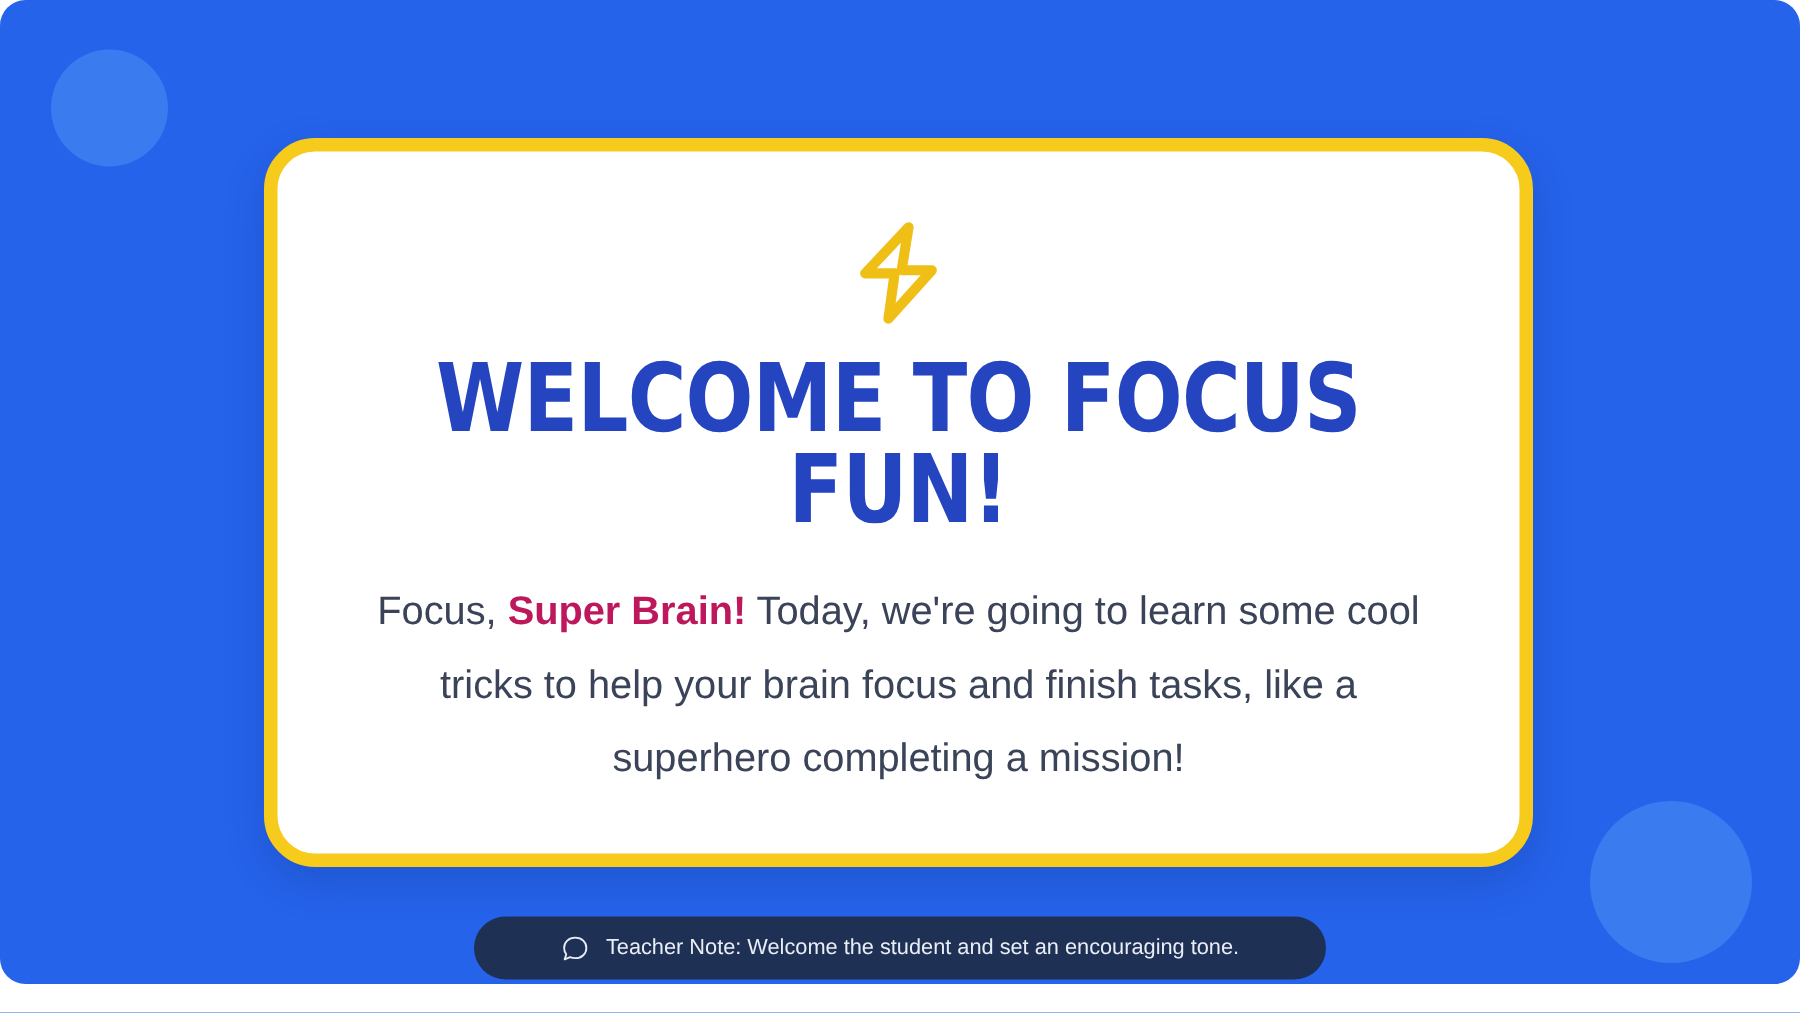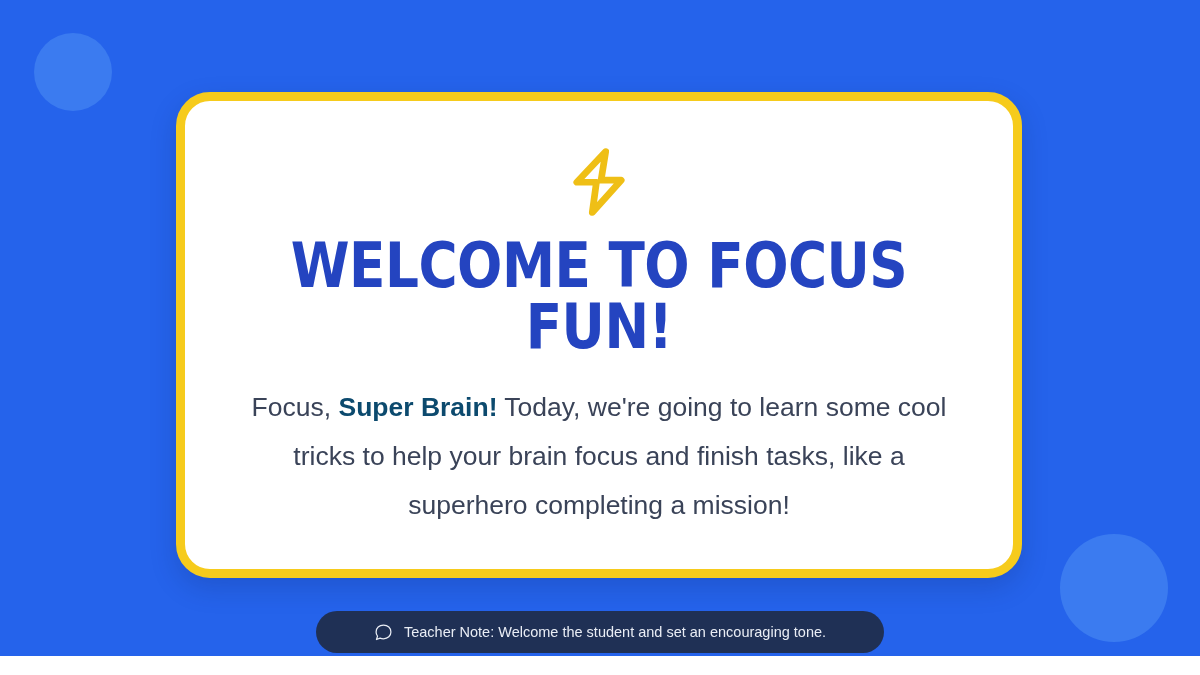--- a/index.html
+++ b/index.html
@@ -12,20 +12,21 @@
     overflow: hidden;
     font-family: "Liberation Sans", sans-serif;
   }
 
   .slide {
     position: relative;
     width: 1200px;
     height: 656px;
     background: #2563EB;
     overflow: hidden;
+    border-radius: 17px;
   }
 
   
   .deco-circle {
     position: absolute;
     border-radius: 50%;
     background: #3B7BF0;
     pointer-events: none;
   }
   .deco-circle.top-left {
@@ -86,21 +87,21 @@
   .card-body {
     margin: 26px 0 0 0;
     width: 100%;
     text-align: center;
     color: #3A4358;
     font-size: 26.5px;
     line-height: 1.85;
     font-weight: 400;
   }
   .card-body b {
-    color: #0c4a6e;
+    color: #be185d;
     font-weight: 700;
   }
 
   
   .teacher-note {
     position: absolute;
     left: 316px;
     top: 611px;
     width: 568px;
     height: 42px;

